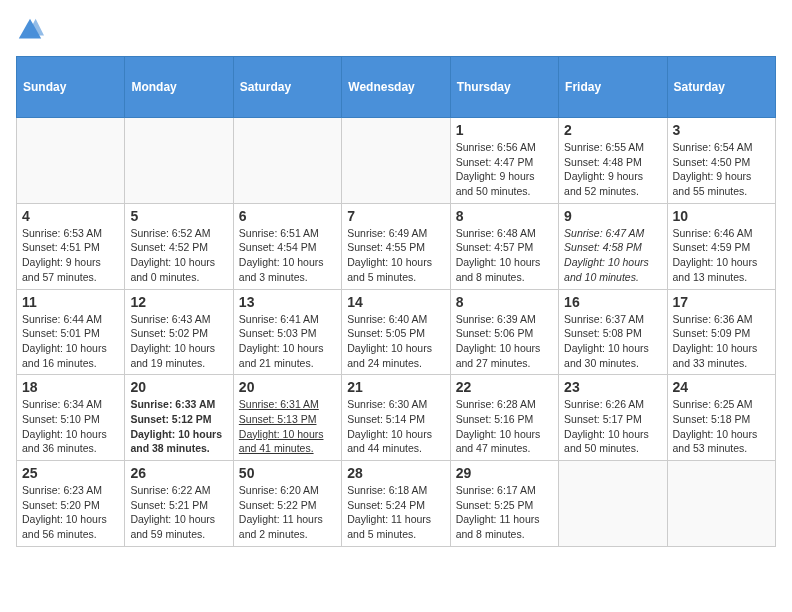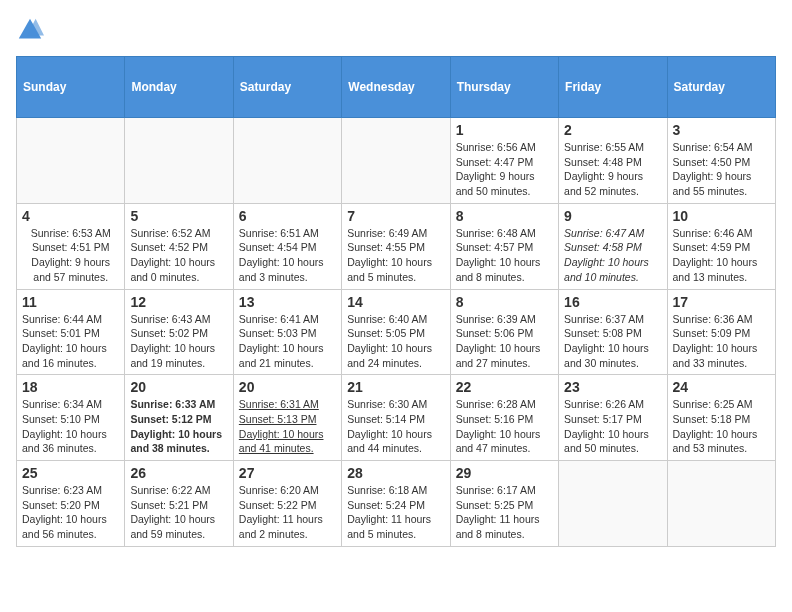--- a/index.html
+++ b/index.html
@@ -140,21 +140,21 @@
           <div class="day-number">3</div>
           <div class="day-info" style="white-space: pre-line;">Sunrise: 6:54 AM
 Sunset: 4:50 PM
 Daylight: 9 hours
 and 55 minutes.</div>
         </td>
       </tr>
       <tr>
         <td>
           <div class="day-number">4</div>
-          <div class="day-info" style="white-space: pre-line; text-align: center;">Sunrise: 6:53 AM
+          <div class="day-info" style="white-space: pre-line;">Sunrise: 6:53 AM
 Sunset: 4:51 PM
 Daylight: 9 hours
 and 57 minutes.</div>
         </td>
         <td>
           <div class="day-number">5</div>
           <div class="day-info" style="white-space: pre-line;">Sunrise: 6:52 AM
 Sunset: 4:52 PM
 Daylight: 10 hours
 and 0 minutes.</div>
@@ -306,21 +306,21 @@
 and 56 minutes.</div>
         </td>
         <td>
           <div class="day-number">26</div>
           <div class="day-info" style="white-space: pre-line;">Sunrise: 6:22 AM
 Sunset: 5:21 PM
 Daylight: 10 hours
 and 59 minutes.</div>
         </td>
         <td>
-          <div class="day-number">27</div>
+          <div class="day-number">50</div>
           <div class="day-info" style="white-space: pre-line;">Sunrise: 6:20 AM
 Sunset: 5:22 PM
 Daylight: 11 hours
 and 2 minutes.</div>
         </td>
         <td>
           <div class="day-number">28</div>
           <div class="day-info" style="white-space: pre-line;">Sunrise: 6:18 AM
 Sunset: 5:24 PM
 Daylight: 11 hours

